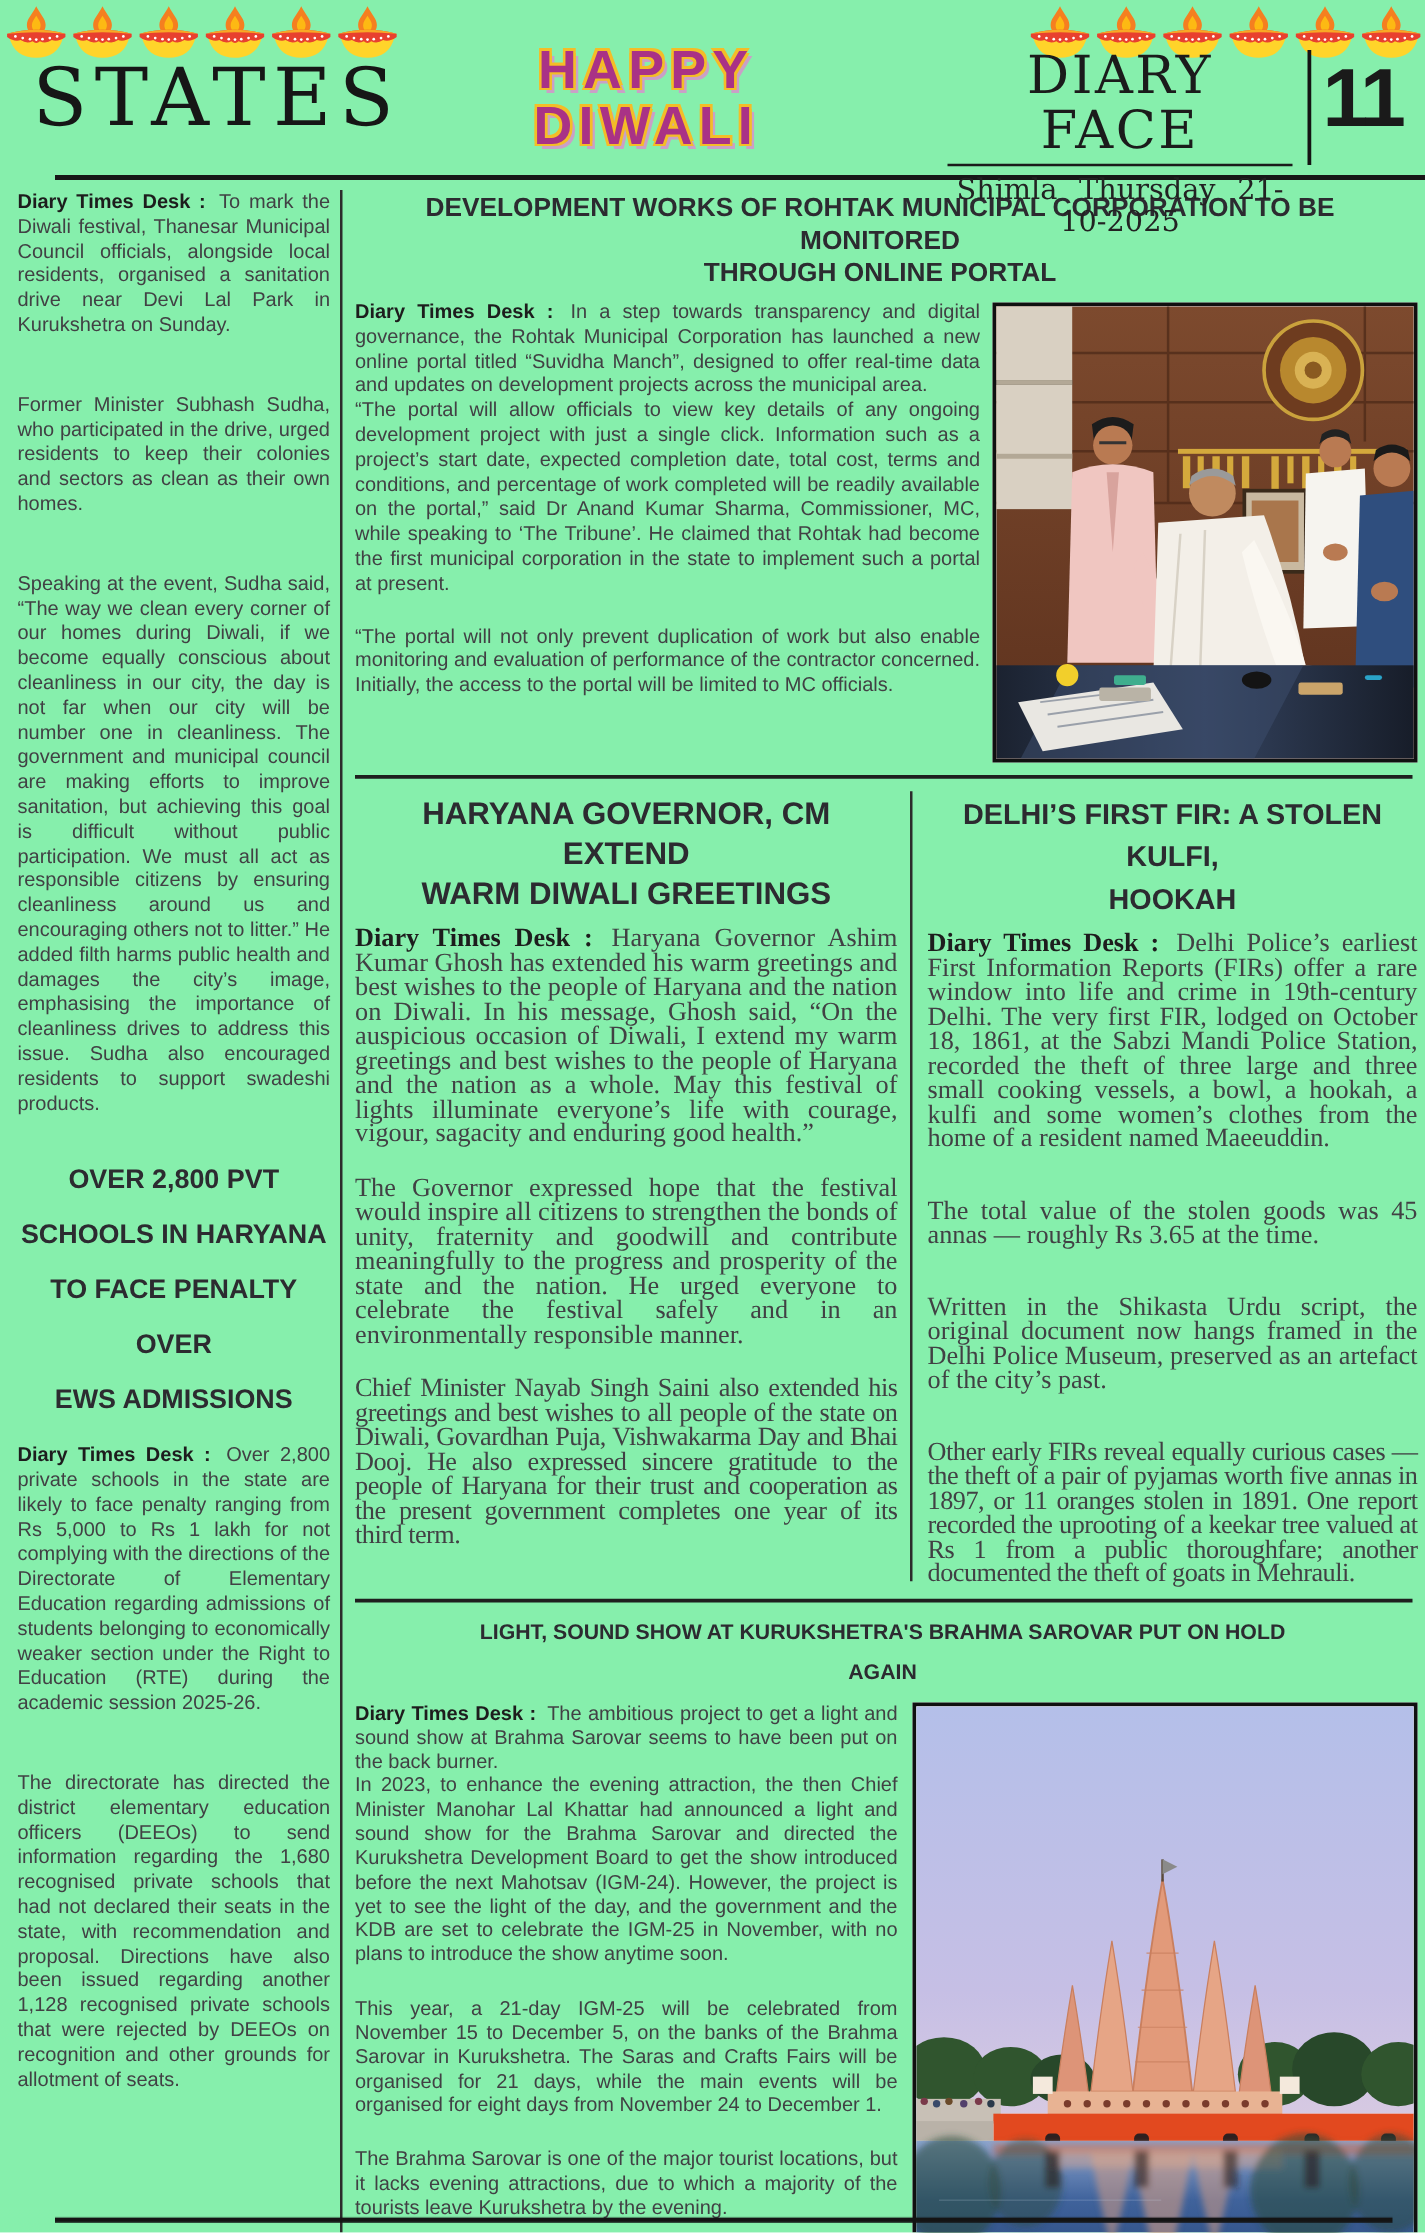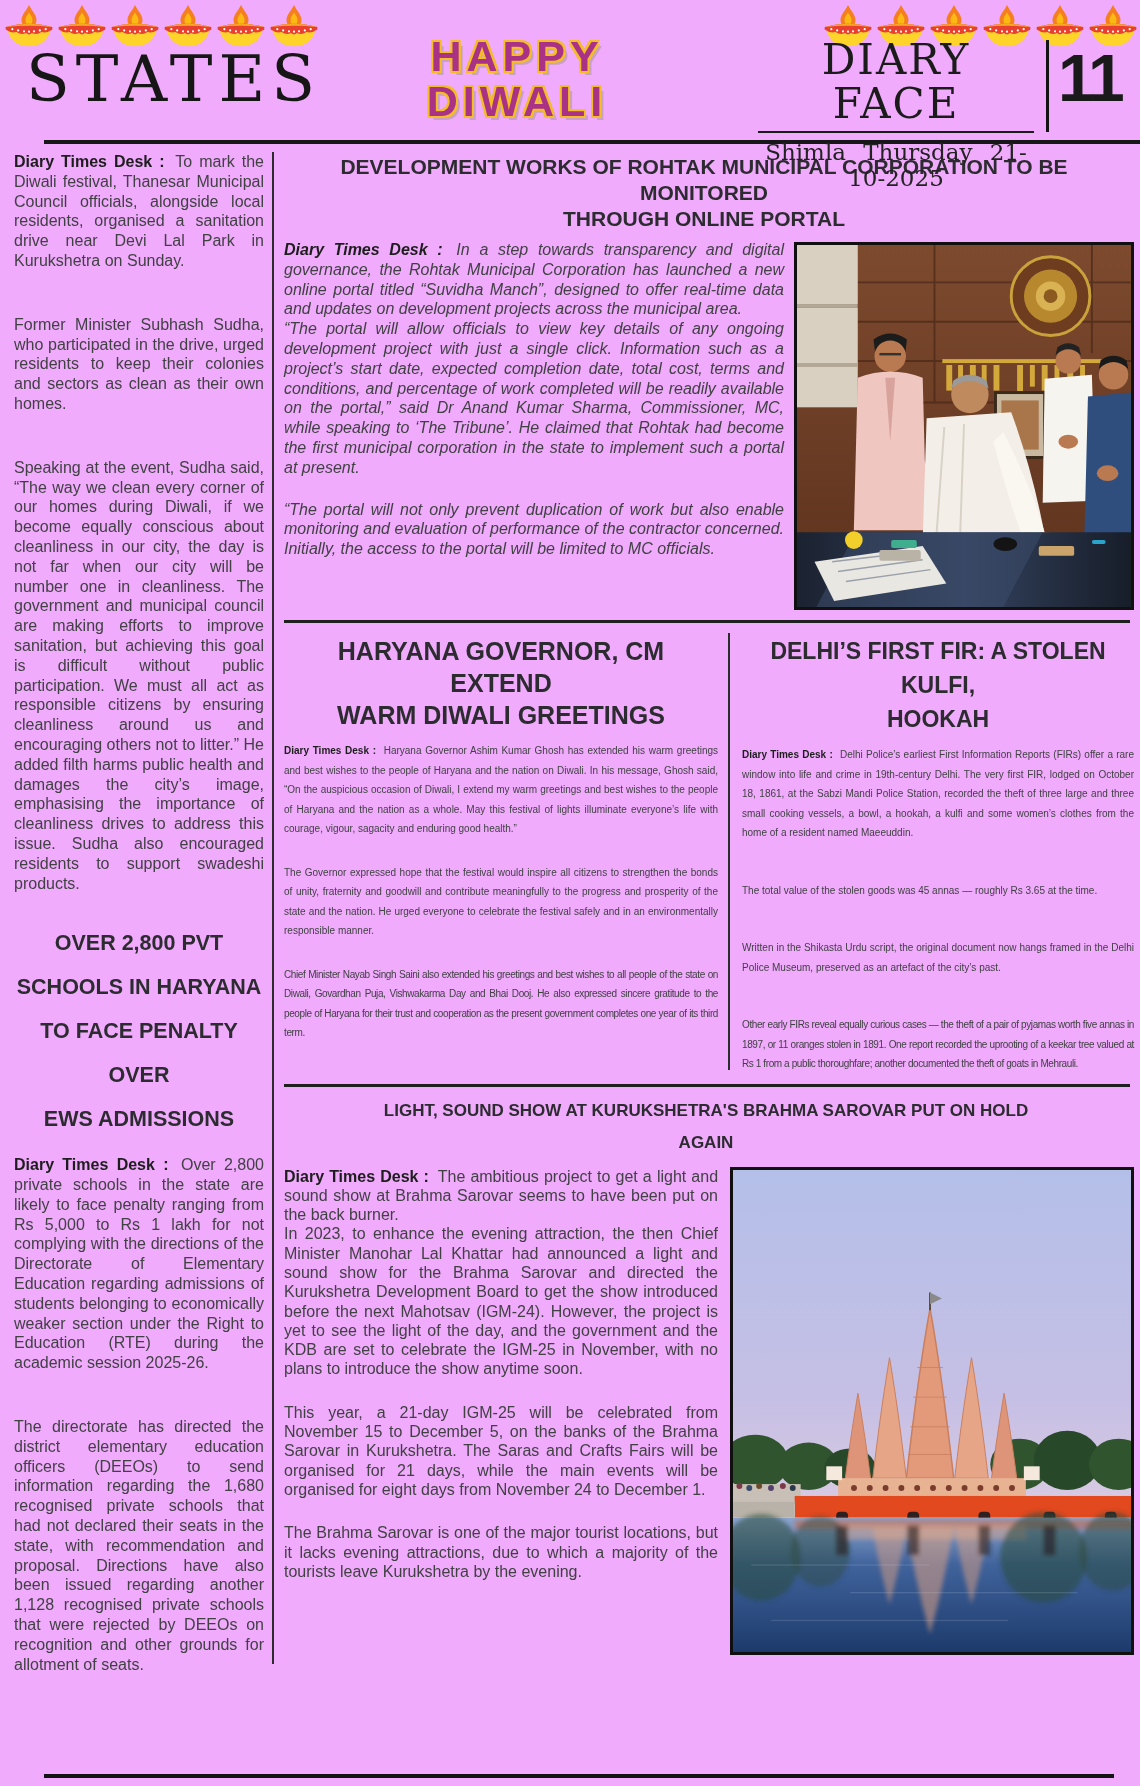--- a/index.html
+++ b/index.html
@@ -1,19 +1,19 @@
 <!DOCTYPE html>
 <html><head>
 <meta charset="utf-8">
 <style>
   * { margin:0; padding:0; box-sizing:border-box; }
   html,body { background:#ffffff; }
   .page {
     position:relative; width:1140px; height:1786px; margin:0 auto;
-    background:#f0abfc; overflow:hidden;
+    background:#86efac; overflow:hidden;
     font-family:"Liberation Sans", sans-serif; color:#3e3e40;
   }
   
   .hdr { position:relative; height:140px; }
   .diya-row { position:absolute; top:2px; display:flex; gap:3px; }
   .diya-row.left { left:4px; }
   .diya-row.right { right:2px; }
   .diya { width:50px; height:46px; }
   .section-title {
     position:absolute; left:26px; top:42px;
@@ -41,28 +41,28 @@
   .hrule { border-top:3px solid #1f1f1f; margin:10px 4px 6px 0; }
   
   .hl { font-weight:700; color:#2c2b30; text-align:center; white-space:pre-line; }
   .hl-a1 { font-size:21px; line-height:28px; margin:10px 2px 14px; }
   .hl-a2 { font-size:21.5px; line-height:44px; margin:28px 2px 14px; }
   .hl-rohtak { font-size:21px; line-height:26px; margin:4px 10px 8px 0; }
   .hl-gov { font-size:25px; line-height:32px; margin:6px 0 10px; }
   .hl-fir { font-size:23px; line-height:34px; margin:5px 0 9px; }
   .hl-sarovar { font-size:17px; line-height:32px; margin:8px 6px 8px 0;text-align:center; }
   .body, .plist p { font-size:16px; line-height:19.8px; text-align:justify; color:#414144; }
-  .gov .body, .gov .plist p, .fir .body, .fir .plist p { font-size:10px; line-height:19.5px; }
+  .gov .body, .gov .plist p, .fir .body, .fir .plist p { font-size:21px; line-height:19.5px;font-family:Liberation Serif, serif; }
   .sarovar .body, .sarovar .plist p { line-height:19.3px; }
   .desk { color:#1d1d1d; font-weight:700; padding-right:4px; }
   .lead-text, .plist p { white-space:pre-line; }
   .gap-xl p { margin:0 0 44px; }
   .gap-lg p { margin:0 0 38px; }
   .gap-md p { margin:0 0 24px; }
-  .gap-sm p { margin:0 0 22px;font-style:italic; }
+  .gap-sm p { margin:0 0 22px; }
   .plist p:last-child { margin-bottom:0; }
   .gov .plist p:last-child, .fir .plist p:last-child { letter-spacing:-0.4px; }
   
   .row { display:flex; gap:10px; }
   .rohtak .text { width:500px; flex:none; }
   .photo { border:3px solid #101010; background:#fff; overflow:hidden; }
   .photo svg { display:block; width:100%; height:100%; }
   .photo1 { flex:1; height:368px; margin-top:2px; }
   .two-col { display:flex; }
   .gov { width:434px; flex:none; }

